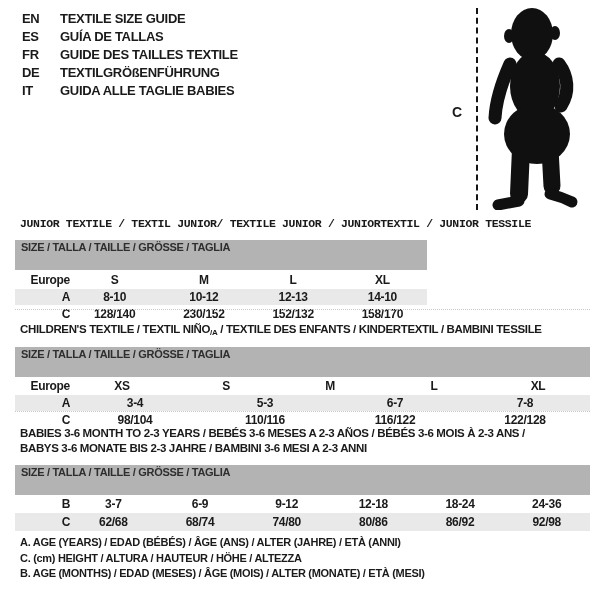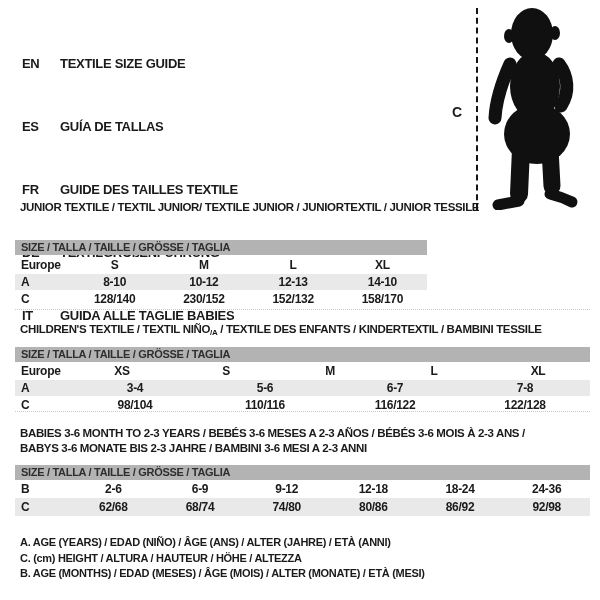--- a/index.html
+++ b/index.html
@@ -5,41 +5,41 @@
   html,body{margin:0;padding:0;}
   body{
     width:600px;height:600px;position:relative;background:#ffffff;
     font-family:"Liberation Sans","DejaVu Sans",sans-serif;
     color:#1a1a1a;overflow:hidden;
     -webkit-font-smoothing:antialiased;
   }
 
   
   .lang-block{position:absolute;left:22px;top:10px;}
-  .lang-row{display:flex;line-height:18px;font-size:13px;font-weight:bold;letter-spacing:-0.3px;margin-top:45px;}
+  .lang-row{display:flex;line-height:18px;font-size:13px;font-weight:bold;letter-spacing:-0.3px;}
   .lang-code{width:38px;flex:0 0 38px;}
 
   
   .height-line{position:absolute;left:476px;top:8px;height:202px;border-left:2px dashed #141414;}
   .height-label{position:absolute;left:452px;top:104px;font-size:14px;font-weight:bold;}
   .baby-svg{position:absolute;left:482px;top:4px;}
 
   
   .sep{position:absolute;left:15px;width:575px;border-top:1px dotted #c9c9c9;height:0;}
 
   
   .sec-title{position:absolute;left:20px;font-size:11.5px;font-weight:bold;letter-spacing:-0.35px;line-height:15px;white-space:nowrap;}
   .sub{font-size:8px;vertical-align:-2px;}
 
   
   .size-table{position:absolute;left:15px;}
-  .t-head{background:#b3b3b3;height:15px;line-height:15px;font-size:11px;font-weight:bold;
+  .t-head{background:#b3b3b3;height:30px;line-height:15px;font-size:11px;font-weight:bold;
           padding-left:6px;color:#2e2e2e;letter-spacing:-0.3px;}
   .t-row{display:flex;align-items:center;font-size:12px;font-weight:bold;letter-spacing:-0.3px;}
-  .cell-label{flex:0 0 55px;width:55px;padding-left:6px;box-sizing:border-box;text-align:left;}
+  .cell-label{flex:0 0 55px;width:55px;padding-left:6px;box-sizing:border-box;text-align:right;}
   .cell{flex:1;text-align:center;}
   .shaded{background:#e9e9e9;}
   .h19{height:19px;} .h18{height:18px;} .h17{height:17px;} .h16{height:16px;}
 
   .w-junior{width:412px;}
   .w-wide{width:575px;}
 
   
   .footnotes{position:absolute;left:20px;top:535px;}
   .footnote{font-size:11px;font-weight:bold;line-height:15.5px;letter-spacing:-0.3px;white-space:nowrap;}
@@ -83,21 +83,21 @@
   <g stroke="#101010" fill="none" stroke-linecap="round">
     <path d="M28,60 C20,78 14,95 13,114" stroke-width="13"></path>
     <path d="M77,60 C86,72 88,88 79,102" stroke-width="13"></path>
     <path d="M39,145 L37,190" stroke-width="18"></path>
     <path d="M68,145 L70,182" stroke-width="17"></path>
     <path d="M37,197 L16,201" stroke-width="11"></path>
     <path d="M68,190 Q80,193 90,198" stroke-width="11"></path>
   </g>
 </svg>
 
-<div class="sec-title" style="top:200px;">JUNIOR TEXTILE / TEXTIL JUNIOR/ TEXTILE JUNIOR / JUNIORTEXTIL / JUNIOR TESSILE</div>
+<div class="sec-title" style="top:216px;font-family:Liberation Mono, monospace;">JUNIOR TEXTILE / TEXTIL JUNIOR/ TEXTILE JUNIOR / JUNIORTEXTIL / JUNIOR TESSILE</div>
 
 <div class="size-table w-junior" style="top:240px;">
   <div class="t-head">SIZE / TALLA / TAILLE / GRÖSSE / TAGLIA</div>
   <div class="t-row h19">
     <span class="cell-label">Europe</span>
     <span class="cell">S</span>
     <span class="cell">M</span>
     <span class="cell">L</span>
     <span class="cell">XL</span>
   </div>
@@ -127,21 +127,21 @@
     <span class="cell-label">Europe</span>
     <span class="cell">XS</span>
     <span class="cell">S</span>
     <span class="cell">M</span>
     <span class="cell">L</span>
     <span class="cell">XL</span>
   </div>
   <div class="t-row h16 shaded">
     <span class="cell-label">A</span>
     <span class="cell">3-4</span>
-    <span class="cell">5-6</span>
+    <span class="cell">5-3</span>
     <span class="cell">6-7</span>
     <span class="cell">7-8</span>
   </div>
   <div class="t-row h17">
     <span class="cell-label">C</span>
     <span class="cell">98/104</span>
     <span class="cell">110/116</span>
     <span class="cell">116/122</span>
     <span class="cell">122/128</span>
   </div>
@@ -151,35 +151,35 @@
 
 <div class="sec-title" style="top:426px;">
   <div>BABIES 3-6 MONTH TO 2-3 YEARS / BEBÉS 3-6 MESES A 2-3 AÑOS / BÉBÉS 3-6 MOIS À 2-3 ANS /</div>
   <div>BABYS 3-6 MONATE BIS 2-3 JAHRE / BAMBINI 3-6 MESI A 2-3 ANNI</div>
 </div>
 
 <div class="size-table w-wide" style="top:465px;">
   <div class="t-head">SIZE / TALLA / TAILLE / GRÖSSE / TAGLIA</div>
   <div class="t-row h18">
     <span class="cell-label">B</span>
-    <span class="cell">2-6</span>
+    <span class="cell">3-7</span>
     <span class="cell">6-9</span>
     <span class="cell">9-12</span>
     <span class="cell">12-18</span>
     <span class="cell">18-24</span>
     <span class="cell">24-36</span>
   </div>
   <div class="t-row h18 shaded">
     <span class="cell-label">C</span>
     <span class="cell">62/68</span>
     <span class="cell">68/74</span>
     <span class="cell">74/80</span>
     <span class="cell">80/86</span>
     <span class="cell">86/92</span>
     <span class="cell">92/98</span>
   </div>
 </div>
 
 <div class="footnotes">
-  <div class="footnote">A. AGE (YEARS) / EDAD (NIÑO) / ÂGE (ANS) / ALTER (JAHRE) / ETÀ (ANNI)</div>
+  <div class="footnote">A. AGE (YEARS) / EDAD (BÉBÉS) / ÂGE (ANS) / ALTER (JAHRE) / ETÀ (ANNI)</div>
   <div class="footnote">C. (cm) HEIGHT / ALTURA / HAUTEUR / HÖHE / ALTEZZA</div>
   <div class="footnote">B. AGE (MONTHS) / EDAD (MESES) / ÂGE (MOIS) / ALTER (MONATE) / ETÀ (MESI)</div>
 </div>
 
 </body></html>

